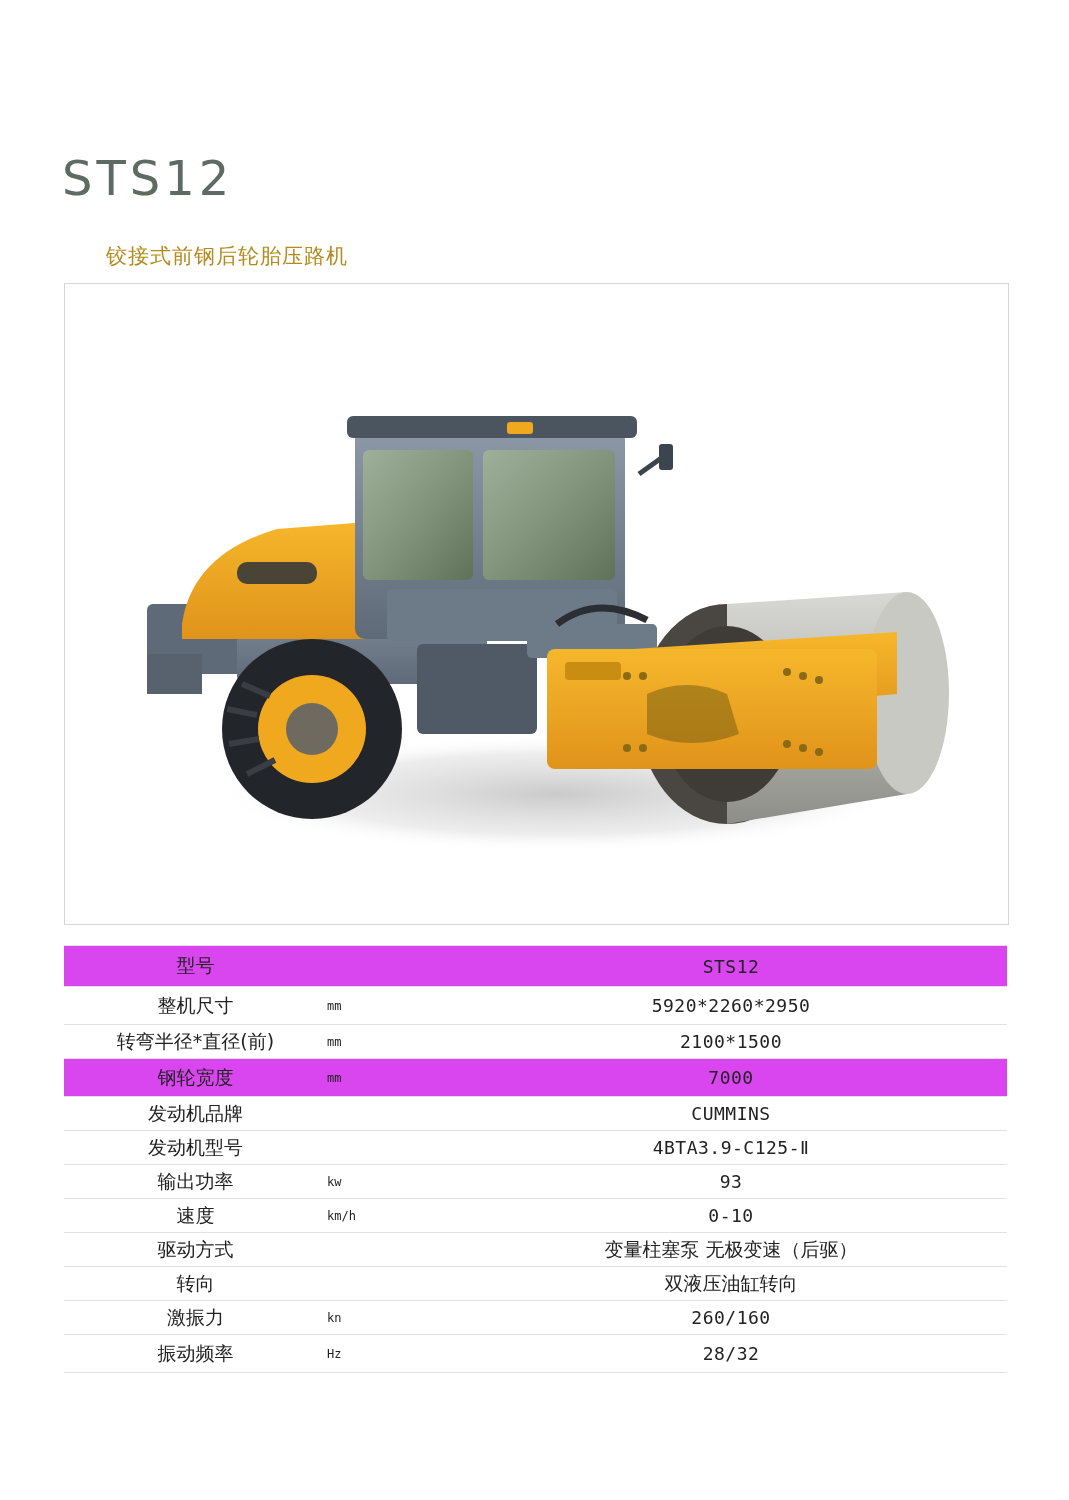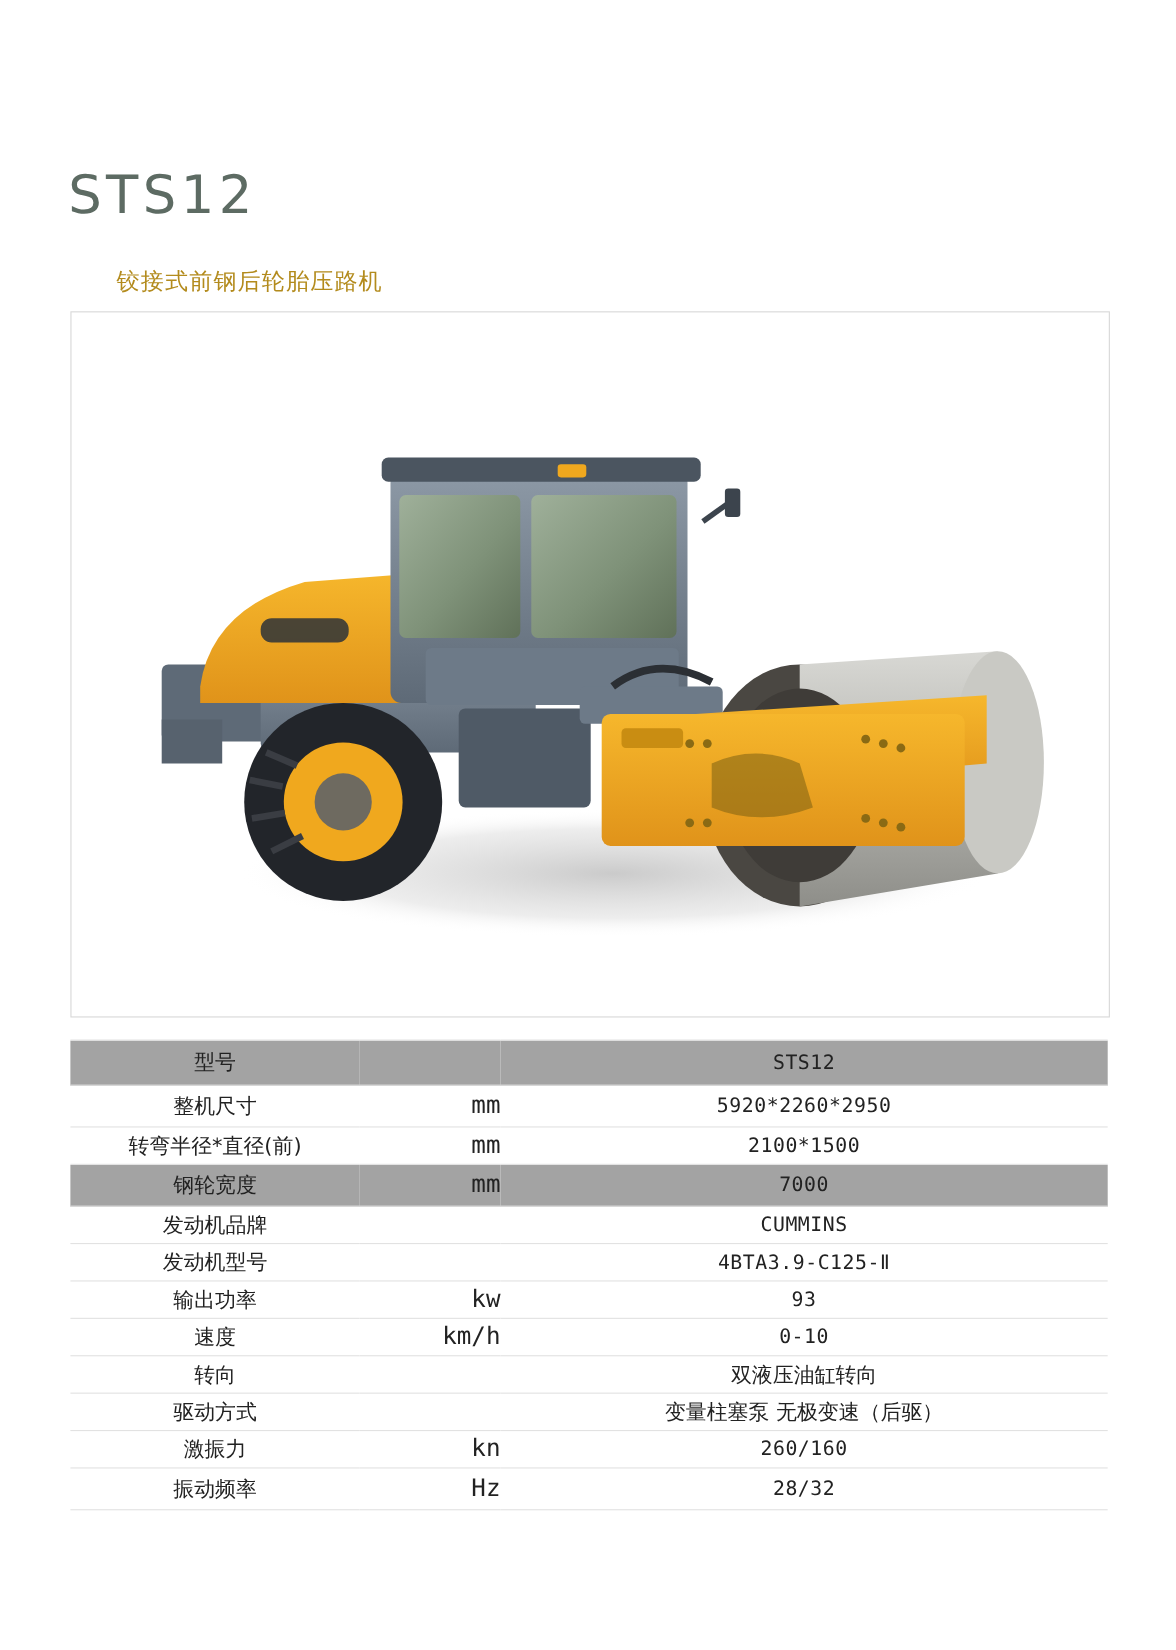--- a/index.html
+++ b/index.html
@@ -79,32 +79,32 @@
   .spec-table td {
     border-bottom: 1px solid #e2e2e2;
     padding: 0;
     height: 33px;
     vertical-align: middle;
   }
   .spec-table tr:first-child td {
     border-top: 1px solid #e2e2e2;
   }
   .spec-table tr.shaded td {
-    background: #a3a3a3;
+    background: #d946ef;
   }
   .c-label {
     width: 263px;
     text-align: center;
     padding-left: 0;
   }
   .c-unit {
     width: 128px;
-    text-align: right;
+    text-align: left;
     font-family: "DejaVu Sans Mono", monospace;
-    font-size: 22px;
+    font-size: 12px;
   }
   .c-value {
     text-align: center;
     font-family: "DejaVu Sans", sans-serif;
   }
   .c-value.mono {
     font-family: "DejaVu Sans Mono", monospace;
     font-size: 18px;
     letter-spacing: 0.5px;
   }
@@ -255,29 +255,29 @@
         <td class="c-value mono">93</td>
       </tr>
 
       <tr>
         <td class="c-label">速度</td>
         <td class="c-unit">km/h</td>
         <td class="c-value mono">0-10</td>
       </tr>
 
       <tr>
+        <td class="c-label">驱动方式</td>
+        <td class="c-unit"></td>
+        <td class="c-value">变量柱塞泵  无极变速（后驱）</td>
+      </tr>
+
+      <tr>
         <td class="c-label">转向</td>
         <td class="c-unit"></td>
         <td class="c-value">双液压油缸转向</td>
-      </tr>
-
-      <tr>
-        <td class="c-label">驱动方式</td>
-        <td class="c-unit"></td>
-        <td class="c-value">变量柱塞泵  无极变速（后驱）</td>
       </tr>
 
       <tr>
         <td class="c-label">激振力</td>
         <td class="c-unit">kn</td>
         <td class="c-value mono">260/160</td>
       </tr>
 
       <tr class="tall">
         <td class="c-label">振动频率</td>

